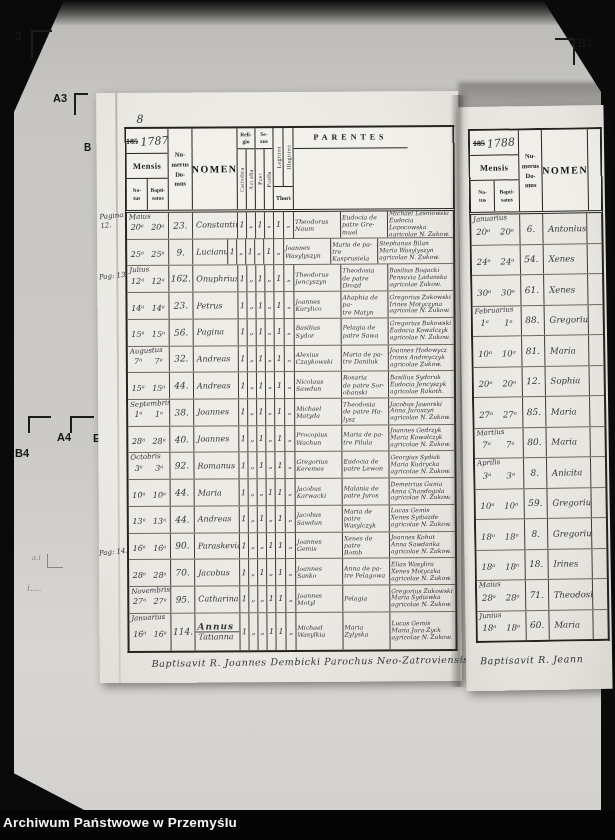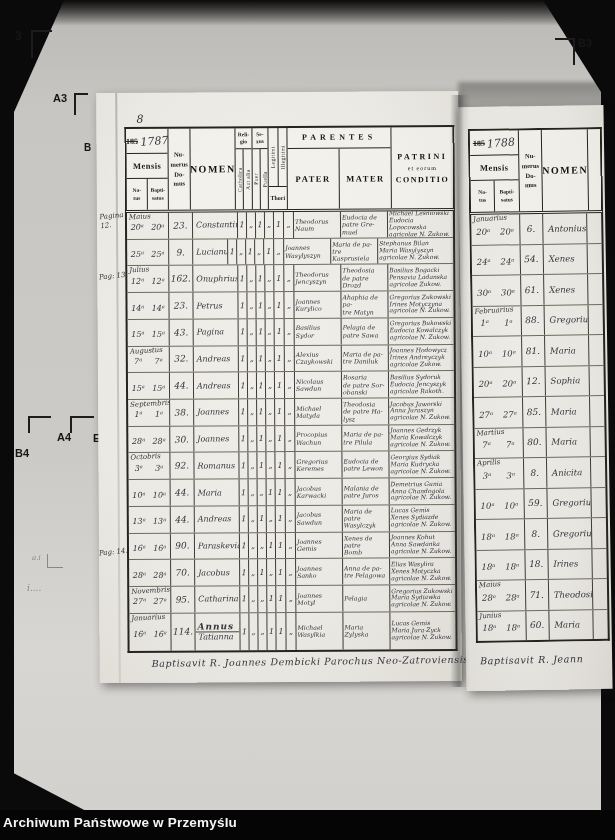--- a/index.html
+++ b/index.html
@@ -185,29 +185,20 @@
                 <span class="vert">Legitimi</span>
               </div>
             <div class="vcell last">
                 <span class="vert">Illegitimi</span>
               </div>
           </div>
           <div class="hbottom">Thori</div>
         </div>
         <div class="hcol hc-parentes">
           <div class="htop hparentes">PARENTES</div>
-          <div class="pmwrap">
-            <div class="pmcell">PATER</div>
-            <div class="pmcell last">MATER</div>
-          </div>
-        </div>
-        <div class="hcol hc-patrini">
-          <div class="pt1">PATRINI</div>
-          <div class="pt2">et eorum</div>
-          <div class="pt3">CONDITIO</div>
         </div>
       </div>
       <div class="tbody tbody-l" id="lrows">
           <div class="trow">
             <div class="cell c-mensis" style="width: 42px;">
               <div class="hw month">Maius</div>
               <div class="dates">
                 <span class="hw date">20ᵃ</span>
                 <span class="hw date">20ᵃ</span>
               </div>
@@ -389,21 +380,21 @@
             </div>
           </div>
           <div class="trow">
             <div class="cell c-mensis" style="width: 42px;">
               <div class="dates">
                 <span class="hw date">15ᵃ</span>
                 <span class="hw date">15ᵃ</span>
               </div>
             </div>
             <div class="cell c-domus" style="width: 24px;">
-              <div class="hw pre">43.</div>
+              <div class="hw pre">56.</div>
             </div>
             <div class="cell c-nomen" style="width: 45px;">
               <div class="hw nname">Pagina</div>
             </div>
             <div class="cell c-t0" style="width: 9px;">
               <span class="hw tick">1</span>
             </div>
             <div class="cell c-t1" style="width: 9px;">
               <span class="hw tick">„</span>
             </div>
@@ -573,21 +564,21 @@
             </div>
           </div>
           <div class="trow">
             <div class="cell c-mensis" style="width: 42px;">
               <div class="dates">
                 <span class="hw date">28ᵃ</span>
                 <span class="hw date">28ᵃ</span>
               </div>
             </div>
             <div class="cell c-domus" style="width: 24px;">
-              <div class="hw pre">30.</div>
+              <div class="hw pre">40.</div>
             </div>
             <div class="cell c-nomen" style="width: 45px;">
               <div class="hw nname">Joannes</div>
             </div>
             <div class="cell c-t0" style="width: 9px;">
               <span class="hw tick">1</span>
             </div>
             <div class="cell c-t1" style="width: 9px;">
               <span class="hw tick">„</span>
             </div>

